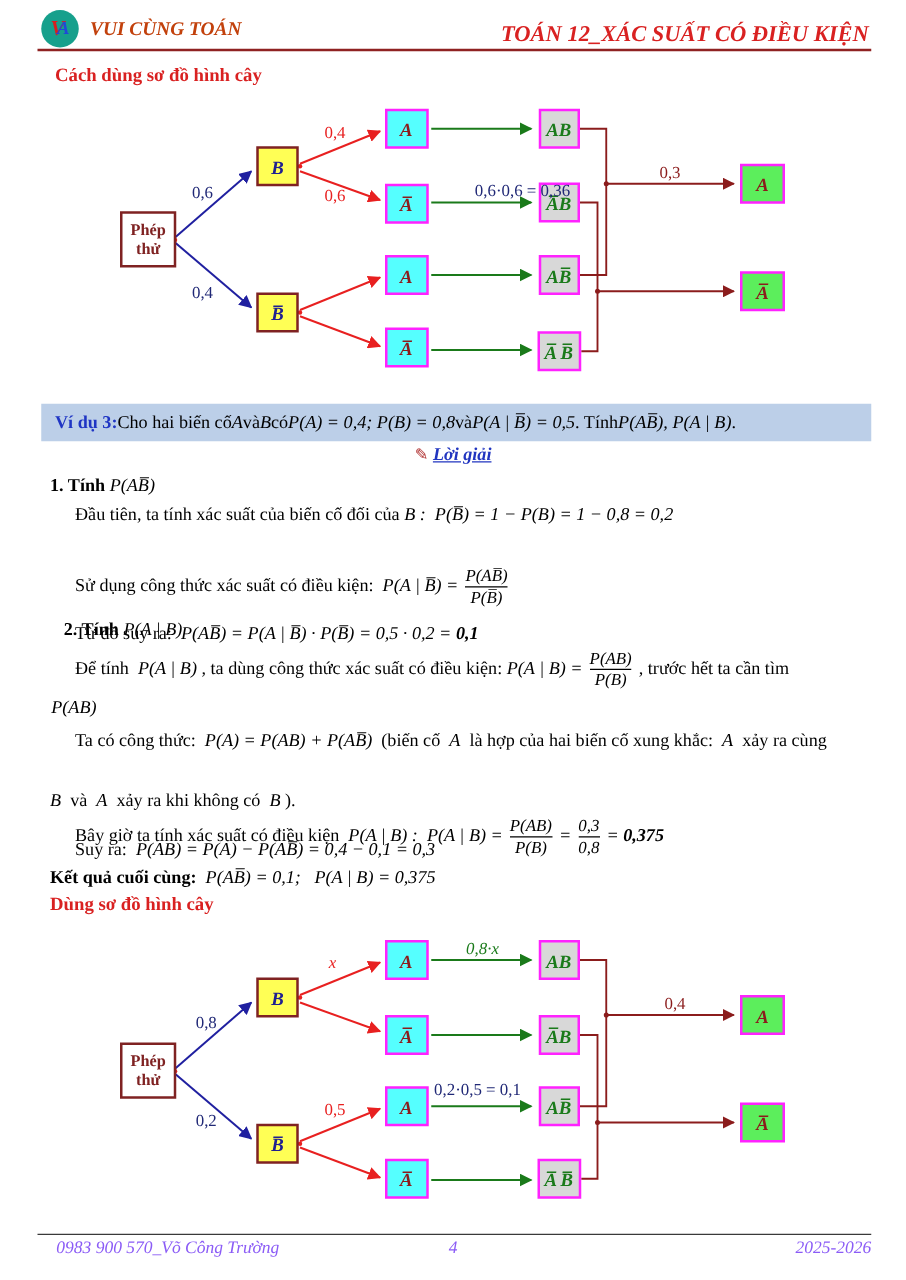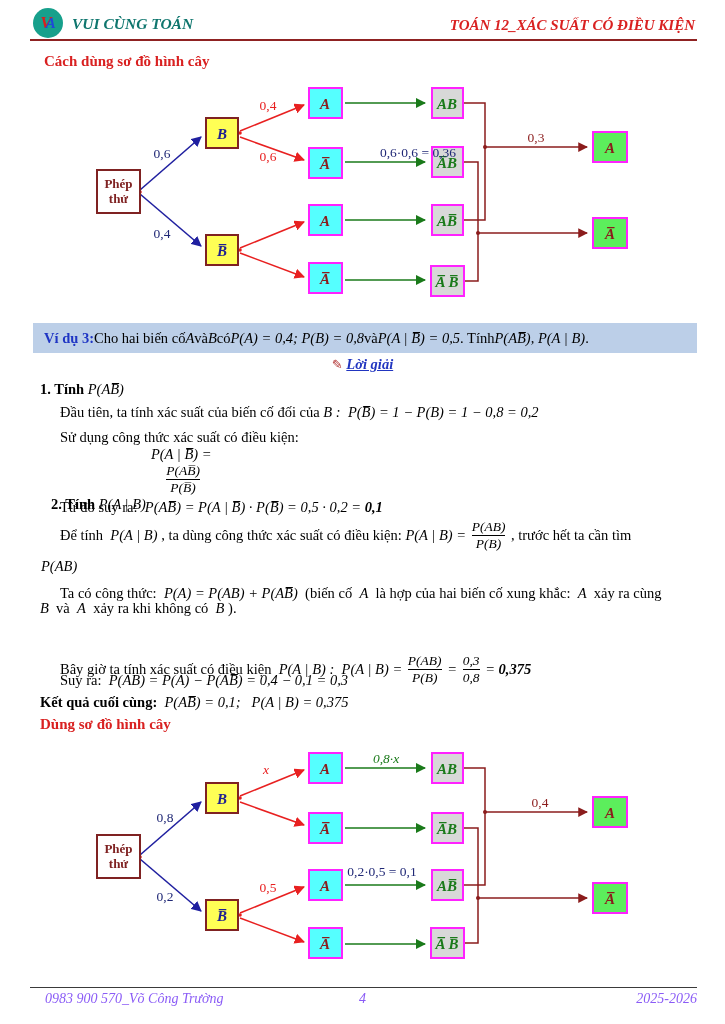--- a/index.html
+++ b/index.html
@@ -3,22 +3,22 @@
 <meta charset="utf-8">
 <style>
   html,body{margin:0;padding:0;background:#888;}
   .page{position:relative;width:725px;height:1024px;background:#ffffff;
         font-family:"Liberation Serif",serif;color:#000;overflow:hidden;}
   
   .logo{position:absolute;left:33px;top:8px;width:30px;height:30px;border-radius:50%;
         background:#17a08c;display:flex;align-items:center;justify-content:center;}
   .logo .v{color:#d81f1f;font-weight:bold;font-style:italic;font-size:17px;margin-right:-6px;}
   .logo .a{color:#1f49d8;font-weight:bold;font-style:italic;font-size:15px;}
-  .brand{position:absolute;left:72px;top:15px;color:#0f766e;font-style:italic;font-size:15.5px;font-weight:bold;}
-  .course{position:absolute;right:30px;top:17px;color:#d92121;font-style:italic;font-size:15px;font-weight:bold;}
+  .brand{position:absolute;left:72px;top:15px;color:#c2410c;font-style:italic;font-size:15.5px;font-weight:bold;}
+  .course{position:absolute;right:30px;top:17px;color:#d92121;font-style:italic;font-size:18px;font-weight:bold;}
   .hrule{position:absolute;left:30px;width:667px;top:39px;border-top:2px solid #8f2222;}
   .h-red{position:absolute;color:#d92121;font-weight:bold;font-size:15px;}
   
   .tree{position:absolute;left:0;}
   .tree text{font-family:"Liberation Serif",serif;}
   .t-root{fill:#7f2222;font-weight:bold;font-size:13px;}
   .t-node{font-weight:bold;font-style:italic;font-size:15px;}
   .t-navy{fill:#202090;}
   .t-maroon{fill:#8b1c1c;}
   .t-green{fill:#1a7a1a;}
@@ -150,21 +150,21 @@
     <span class="pen">✎</span>
     <span class="txt">Lời giải</span>
   </div>
 
   <div class="line" style="left:40px;top:381px;">
     <span class="b">1. Tính </span><span class="math">P(AB̅)</span>
   </div>
   <div class="line" style="left:60px;top:404px;">
     <span>Đầu tiên, ta tính xác suất của biến cố đối của </span><span class="math">B :  P(B̅) = 1 − P(B) = 1 − 0,8 = 0,2</span>
   </div>
-  <div class="line fline" style="left:60px;top:429px;height:38px;flex-direction:column;">
+  <div class="line fline" style="left:60px;top:450px;height:38px;">
     <span>Sử dụng công thức xác suất có điều kiện:  </span>
       <span class="math">P(A | B̅) = </span>
     <span class="frac math"><span class="num">P(AB̅)</span><span class="den">P(B̅)</span></span>
   </div>
   <div class="line" style="left:60px;top:499px;">
     <span>Từ đó suy ra:  </span><span class="math">P(AB̅) = P(A | B̅) · P(B̅) = 0,5 · 0,2 = </span><span class="math b">0,1</span>
   </div>
 
   <div class="line" style="left:51px;top:496px;">
     <span class="b">2. Tính </span><span class="math">P(A | B)</span>
@@ -176,21 +176,21 @@
       <span class="math">P(A | B) = </span>
     <span class="frac math"><span class="num">P(AB)</span><span class="den">P(B)</span></span>
     <span> , trước hết ta cần tìm</span>
   </div>
   <div class="line" style="left:41px;top:558px;">
     <span class="math">P(AB)</span>
   </div>
   <div class="line" style="left:60px;top:585px;">
     <span>Ta có công thức:  </span><span class="math">P(A) = P(AB) + P(AB̅)</span><span>  (biến cố  </span><span class="math">A</span><span>  là hợp của hai biến cố xung khắc:  </span><span class="math">A</span><span>  xảy ra cùng</span>
   </div>
-  <div class="line" style="left:40px;top:600px;">
+  <div class="line" style="left:40px;top:633px;">
     <span class="math">B</span><span>  và  </span><span class="math">A</span><span>  xảy ra khi không có  </span><span class="math">B</span><span> ).</span>
   </div>
   <div class="line" style="left:60px;top:628px;margin-top:44px;">
     <span>Suy ra:  </span><span class="math">P(AB) = P(A) − P(AB̅) = 0,4 − 0,1 = 0,3</span>
   </div>
   <div class="line fline" style="left:60px;top:649px;height:40px;">
     <span>Bây giờ ta tính xác suất có điều kiện  </span>
       <span class="math">P(A | B) :  </span>
       <span class="math">P(A | B) = </span>
     <span class="frac math"><span class="num">P(AB)</span><span class="den">P(B)</span></span>

